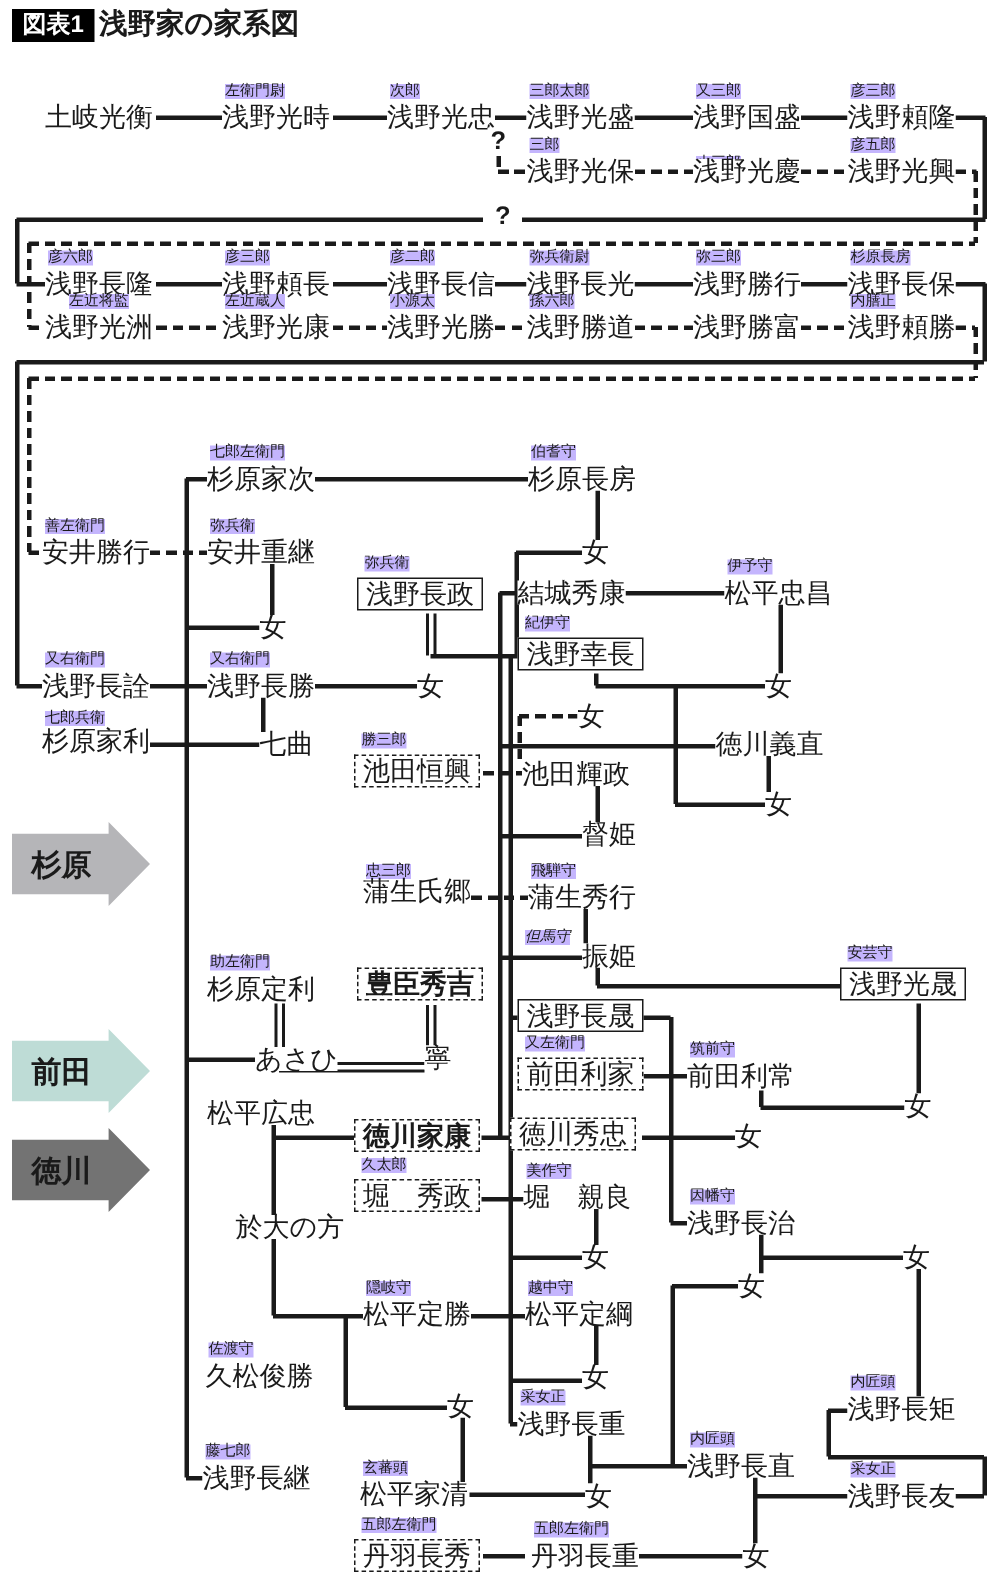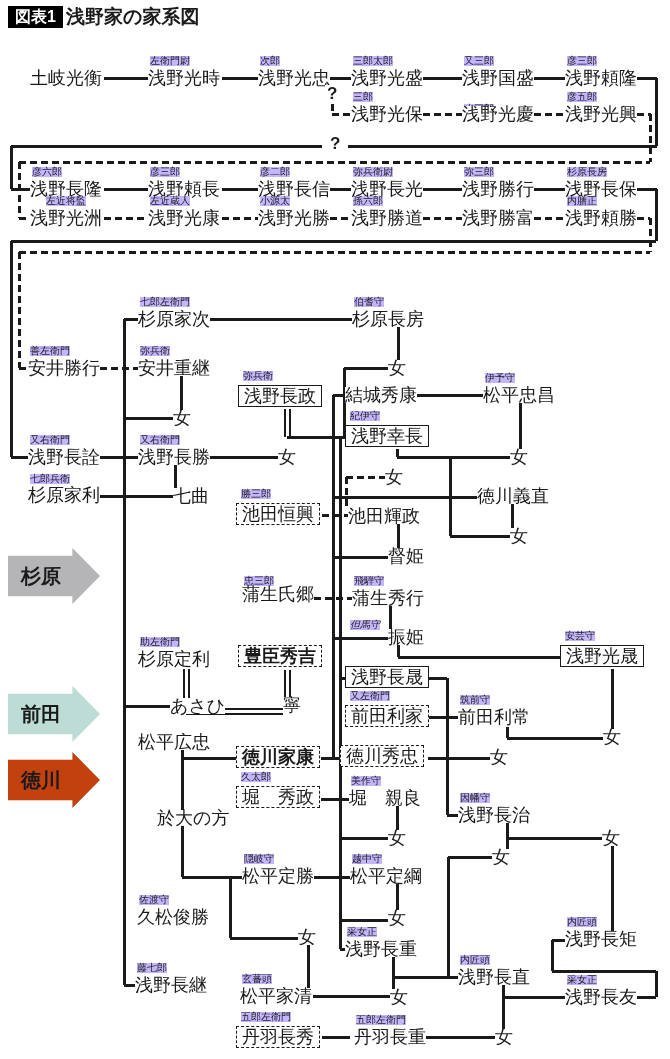--- a/index.html
+++ b/index.html
@@ -286,14 +286,14 @@
     <div class="node" style="left: 135px; top: 977px;">浅野長継</div>
     <div class="ptitle" style="left: 241px; top: 1012px;">五郎左衛門</div>
     <div class="node bx bd" style="left: 243px; top: 1031px;">丹羽長秀</div>
     <div class="ptitle" style="left: 356px; top: 1015px;">五郎左衛門</div>
     <div class="node" style="left: 354px; top: 1029px;">丹羽長重</div>
     <div class="node" style="left: 495px; top: 1029px;">女</div>
     <div class="qmark" style="left: 325px; top: 85px;">?</div>
     <div class="qmark" style="left: 328px; top: 135px;">?</div>
     <div class="arrow" style="left: 8px; top: 548px; width: 92px; height: 56px; background: rgb(181, 181, 184);">杉原</div>
     <div class="arrow" style="left: 8px; top: 686px; width: 92px; height: 56px; background: rgb(190, 220, 214);">前田</div>
-    <div class="arrow" style="left: 8px; top: 752px; width: 92px; height: 56px; background: #c2410c;">徳川</div>
+    <div class="arrow" style="left: 8px; top: 752px; width: 92px; height: 56px; background: #737373;">徳川</div>
   </div>
 
 </body></html>

